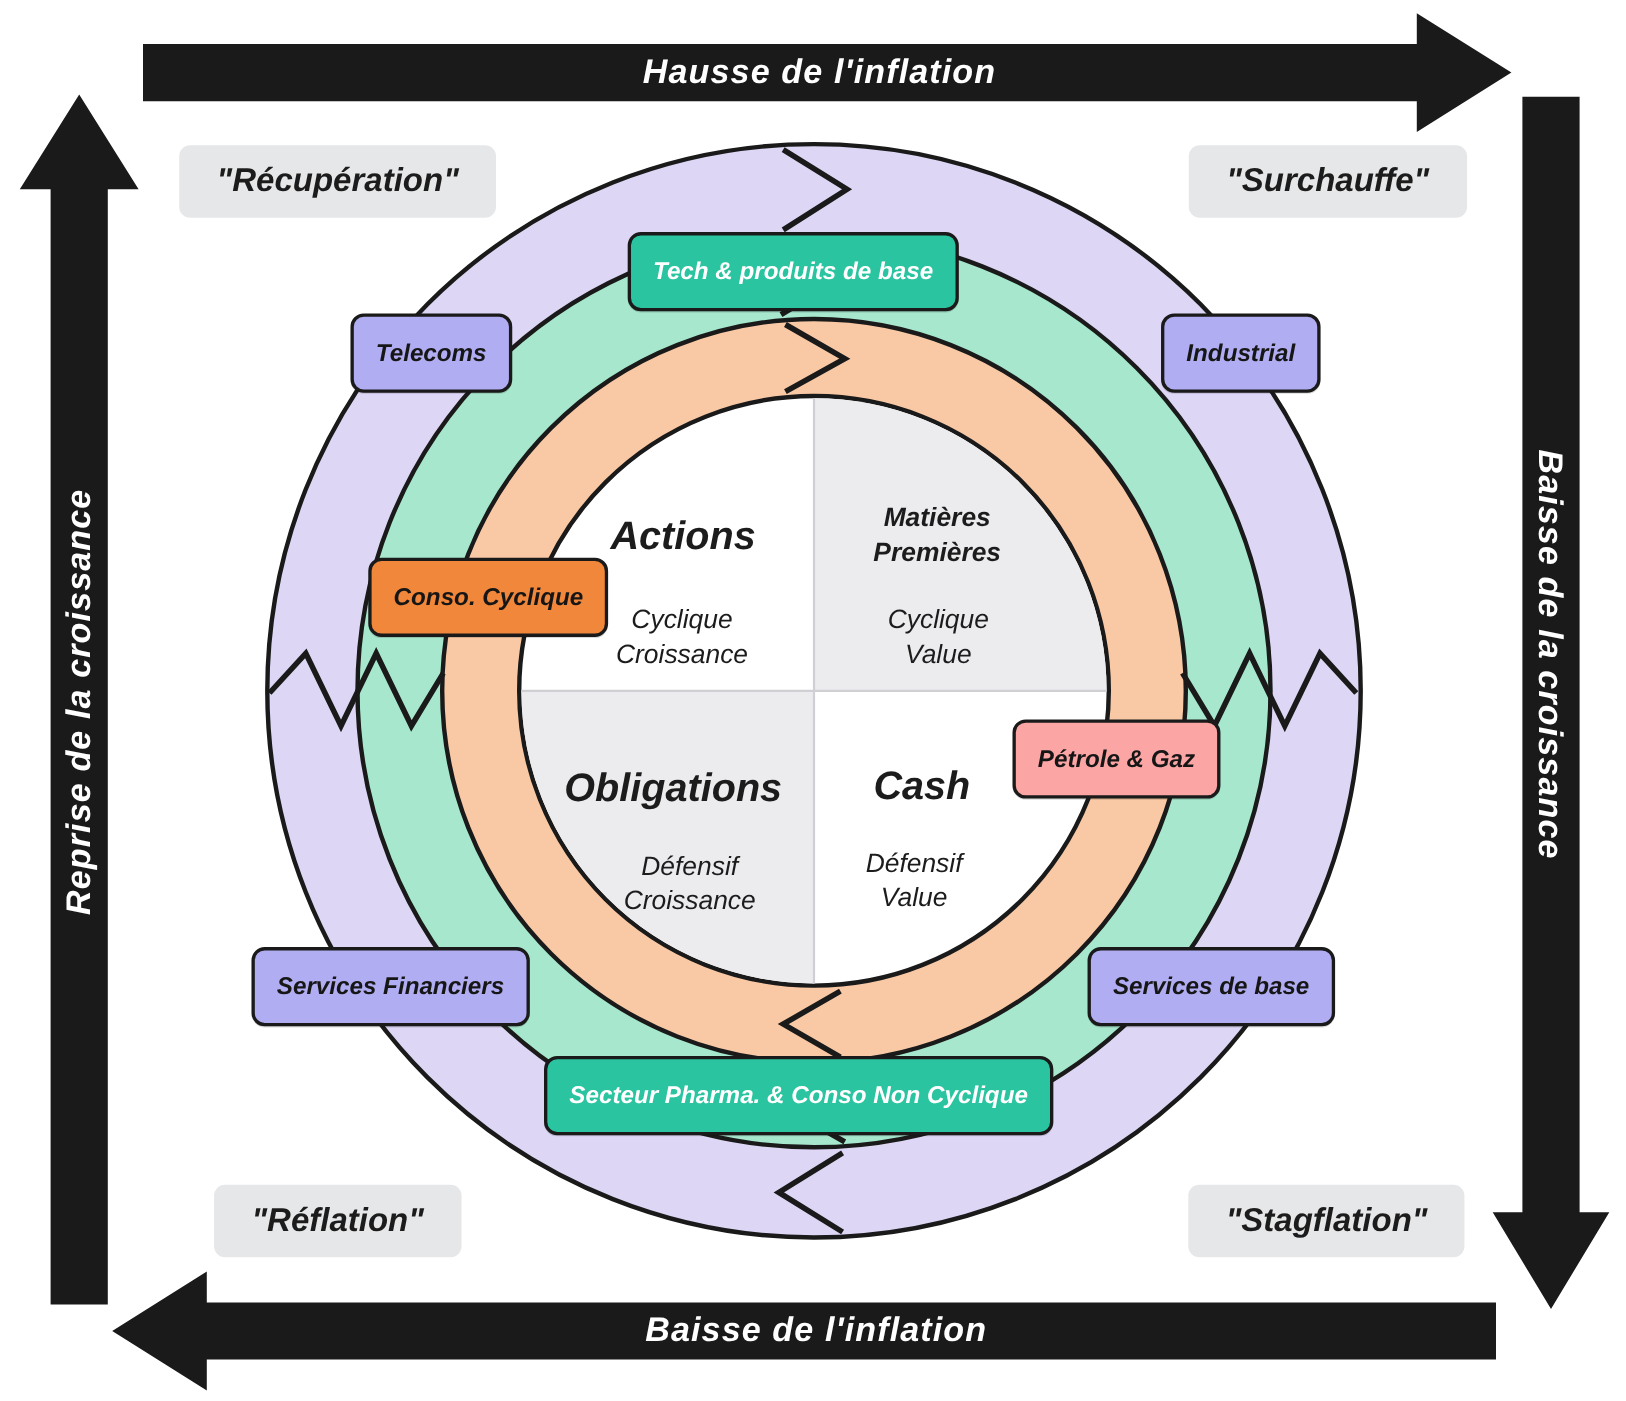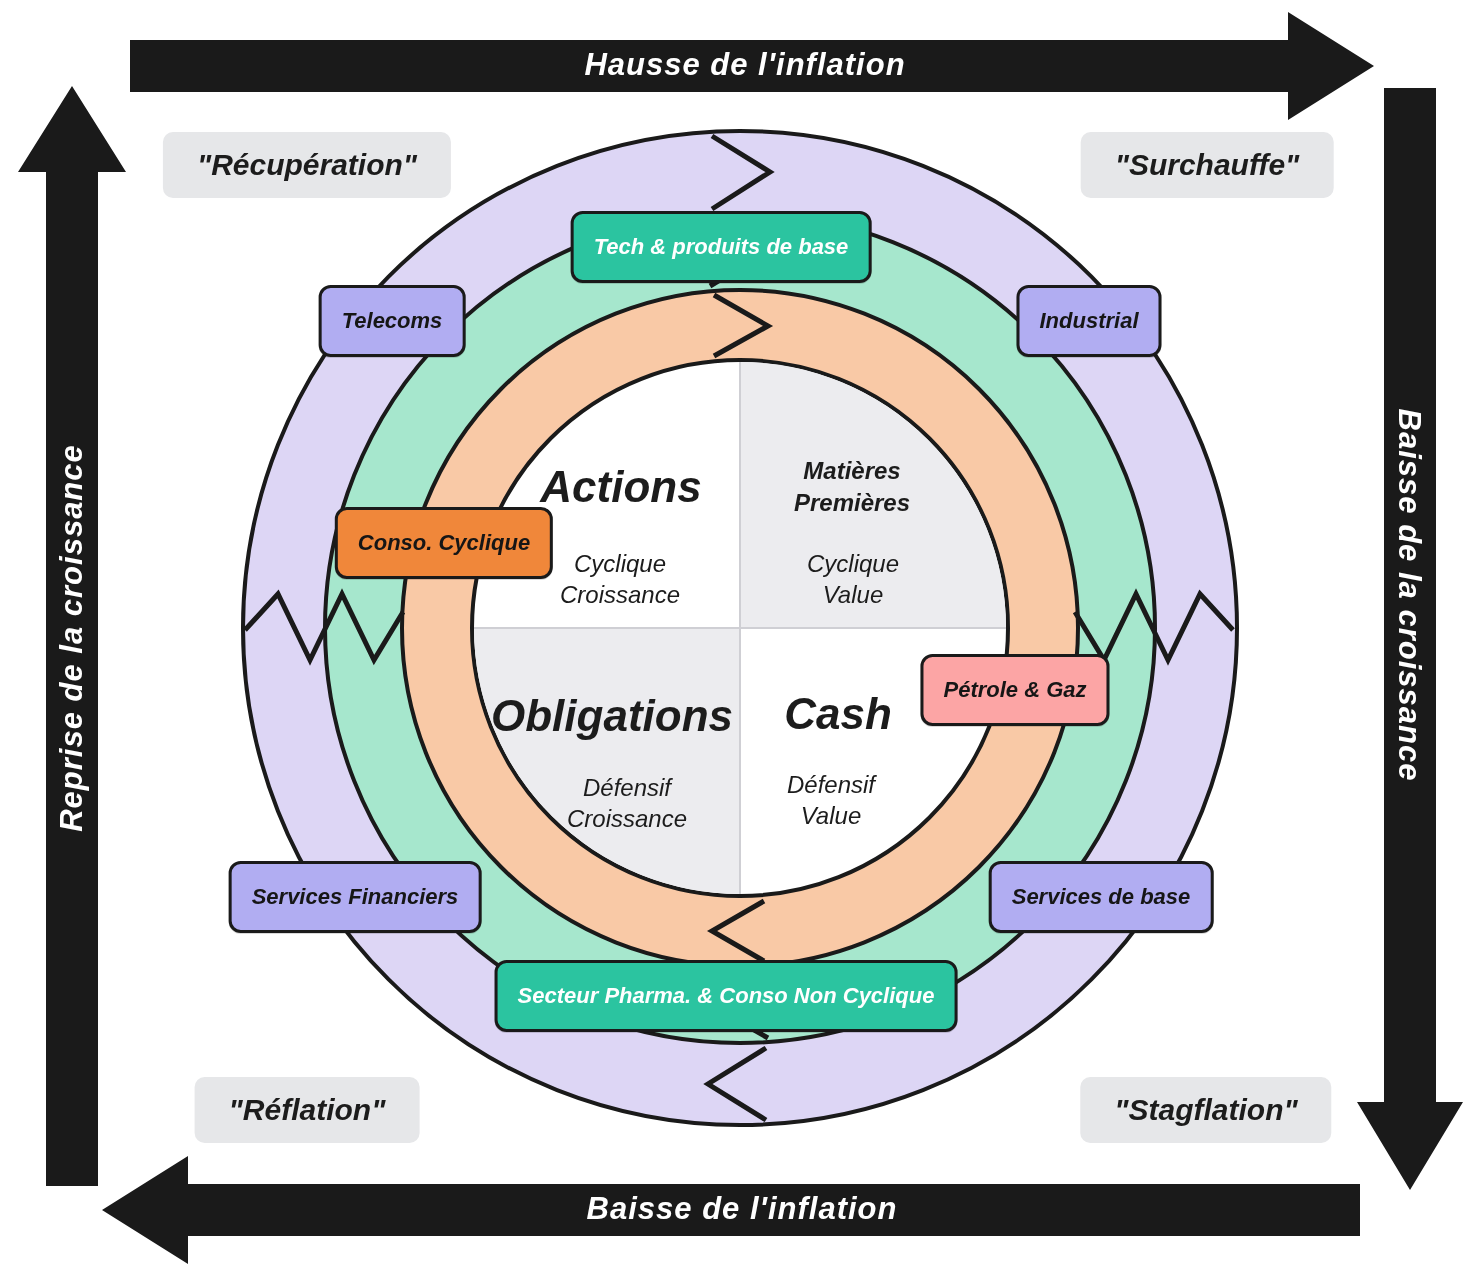--- a/index.html
+++ b/index.html
@@ -48,21 +48,21 @@
     text-align:center;
     color:#161616;
     box-shadow:0 1px 0 rgba(0,0,0,0.15);
   }
   .pill.green { color:#ffffff; }
 
   .q-title {
     color:#1c1c1c;
     font-style:italic;
     font-weight:bold;
-    font-size:44px;
+    font-size:36px;
     text-align:center;
     line-height:1.32;
     white-space:nowrap;
   }
   .q-title.two-line { font-size:24px; }
   .q-sub {
     color:#1c1c1c;
     font-style:italic;
     font-weight:500;
     font-size:24px;
@@ -111,21 +111,21 @@
   <div class="abs arrow-text vert-up" style="left:72px; top:638px;">Reprise de la croissance</div>
   <div class="abs arrow-text vert-down" style="left:1409px; top:595px;">Baisse de la croissance</div>
 
   <div class="abs phase" style="left:307px; top:165px;">"Récupération"</div>
   <div class="abs phase" style="left:1207px; top:165px;">"Surchauffe"</div>
   <div class="abs phase" style="left:307px; top:1110px;">"Réflation"</div>
   <div class="abs phase" style="left:1206px; top:1110px;">"Stagflation"</div>
 
   <div class="abs pill green" style="left: 721px; top: 247px; background-color: rgb(43, 196, 160);">Tech &amp; produits de base</div>
   <div class="abs pill" style="left: 392px; top: 321px; background-color: rgb(177, 173, 242);">Telecoms</div>
-  <div class="abs pill" style="left: 1089px; top: 321px; background-color: rgb(177, 173, 242);">Industrial</div>
+  <div class="abs pill" style="left: 1128px; top: 321px; background-color: rgb(177, 173, 242);">Industrial</div>
   <div class="abs pill" style="left: 444px; top: 543px; background-color: rgb(240, 135, 58);">Conso. Cyclique</div>
   <div class="abs pill" style="left: 1015px; top: 690px; background-color: #fca5a5;">Pétrole &amp; Gaz</div>
   <div class="abs pill" style="left: 355px; top: 897px; background-color: rgb(177, 173, 242);">Services Financiers</div>
   <div class="abs pill" style="left: 1101px; top: 897px; background-color: rgb(177, 173, 242);">Services de base</div>
   <div class="abs pill green" style="left: 726px; top: 996px; background-color: rgb(43, 196, 160);">Secteur Pharma. &amp; Conso Non Cyclique</div>
 
   <div class="abs q-title" style="left:621px; top:487px;">Actions</div>
   <div class="abs q-sub" style="left:620px; top:580px;">
     <div>Cyclique</div>
     <div>Croissance</div>

